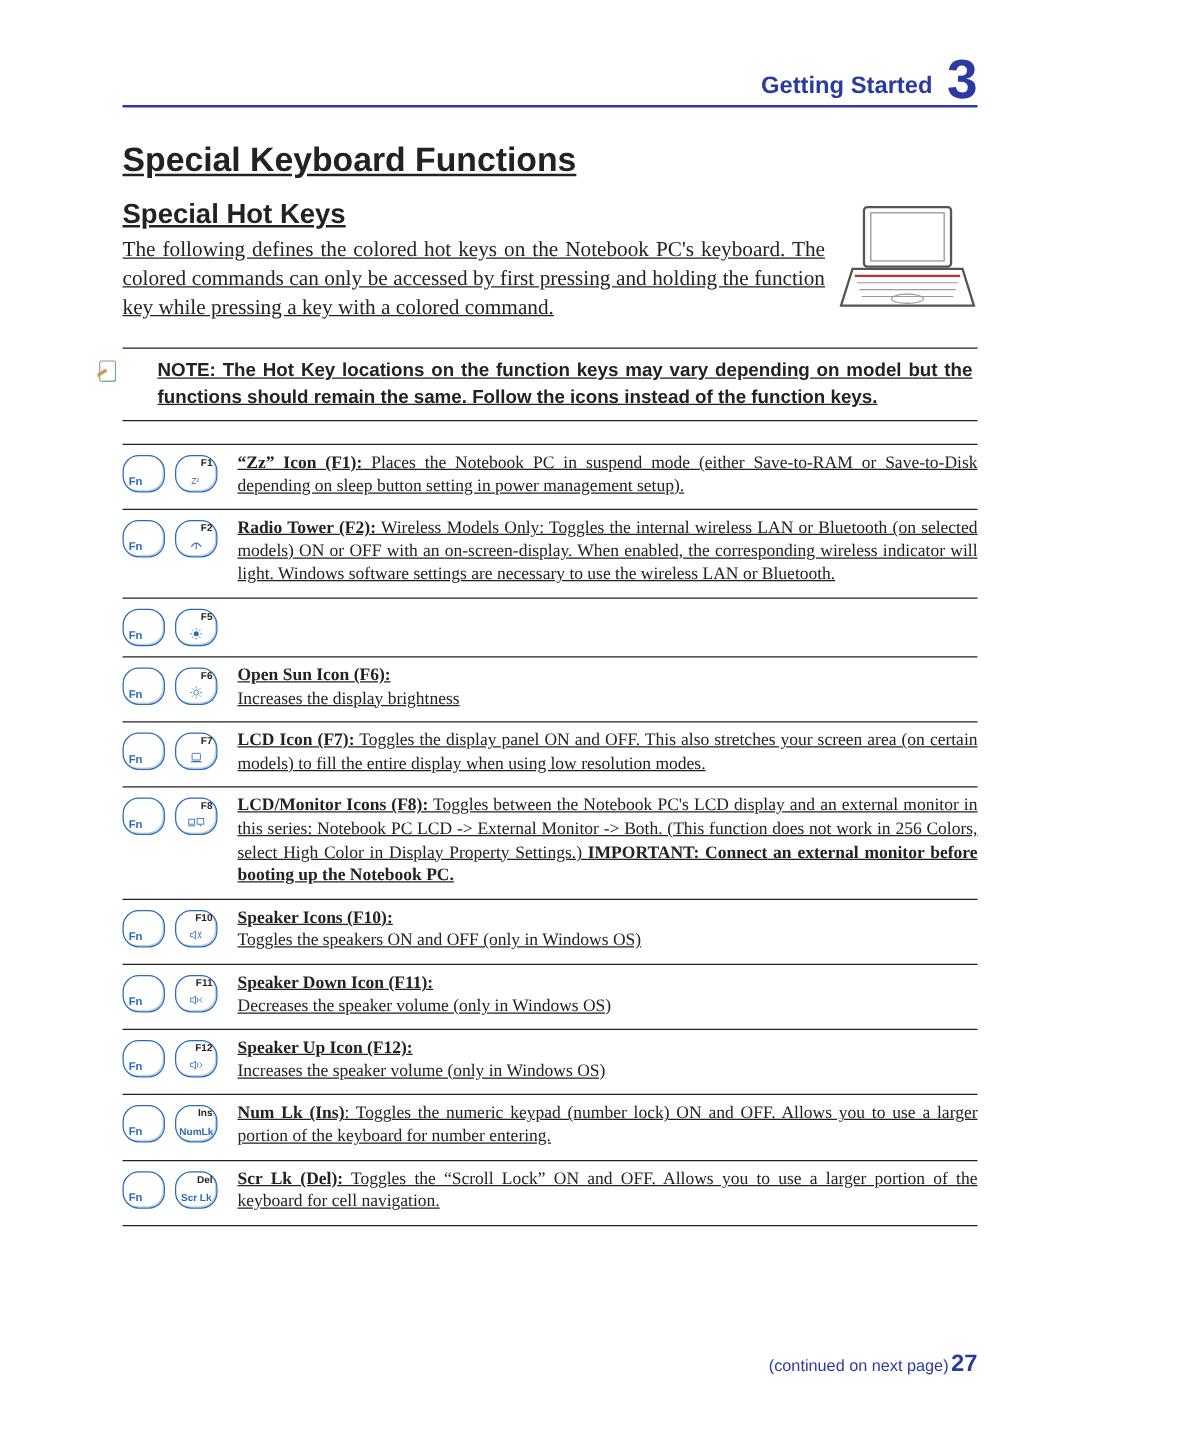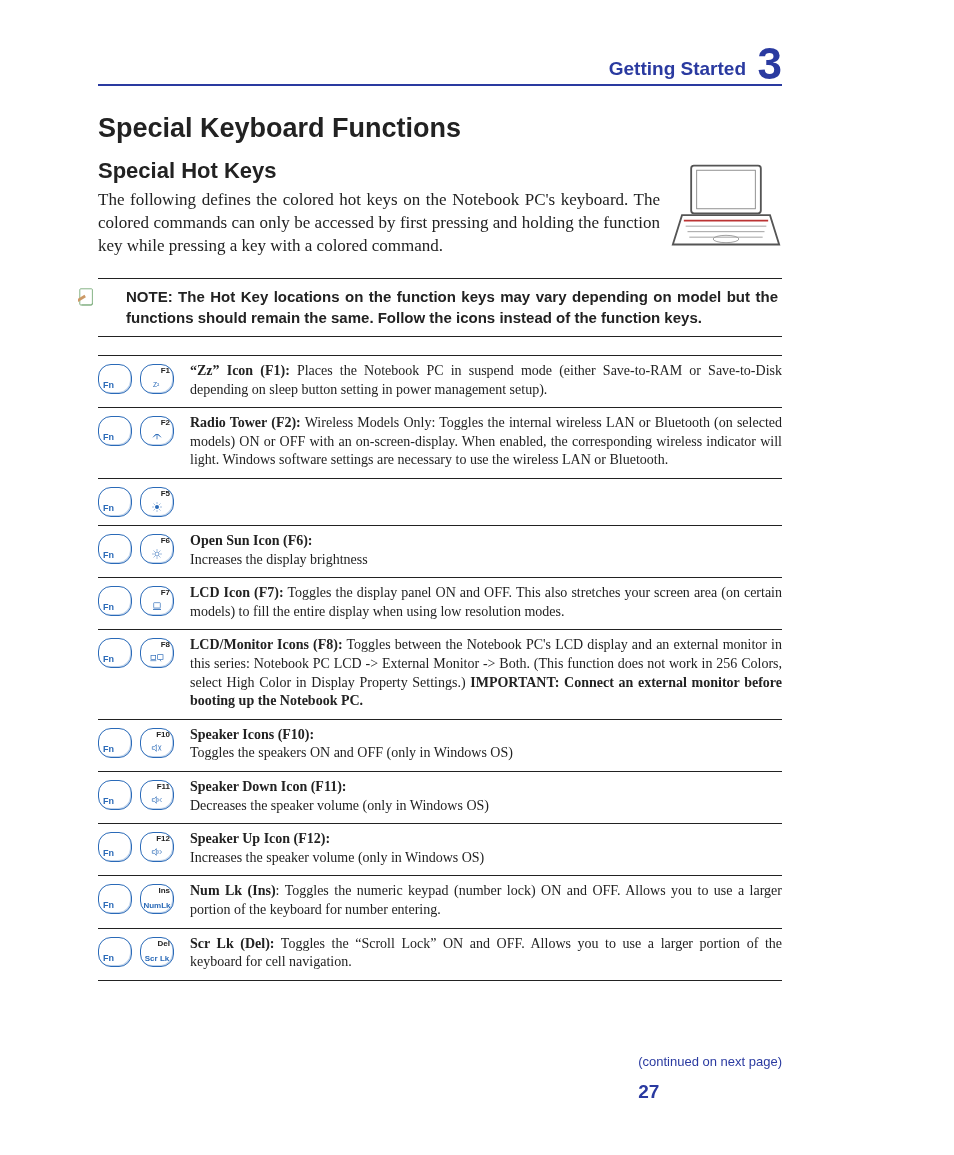--- a/index.html
+++ b/index.html
@@ -1,16 +1,16 @@
 <!DOCTYPE html>
 <html><head>
 <meta charset="utf-8">
 <style>
   html,body{margin:0;padding:0;background:#fff;}
-  .page{width:880px;height:1155px;position:relative;font-family:"Times New Roman",Times,serif;color:#222;box-sizing:border-box;padding:40px 98px 82px 98px;}
+  .page{width:880px;height:1155px;position:relative;font-family:"Times New Roman",Times,serif;color:#222;box-sizing:border-box;padding:40px 98px 82px 98px;text-decoration:underline;}
   .hdr{border-bottom:2px solid #2a3aa0;position:relative;height:44px;margin-bottom:6px;}
   .hdr .chapter-num{position:absolute;right:0;bottom:-2px;font:700 44px/1 Arial,Helvetica,sans-serif;color:#2a3aa0;}
   .hdr .section-name{position:absolute;right:36px;bottom:6px;font:700 19px/1 Arial,Helvetica,sans-serif;color:#2a3aa0;}
   h1.page-title{font:700 27px/1.2 Arial,Helvetica,sans-serif;color:#222;margin:26px 0 14px 0;}
   h2.sub-title{font:700 22px/1.2 Arial,Helvetica,sans-serif;color:#222;margin:12px 0 4px 0;}
   .intro{font-size:17px;text-align:justify;line-height:1.35;}
   .intro .illus{float:right;width:112px;height:88px;margin:4px 0 8px 10px;}
   .illus svg{width:100%;height:100%;}
   .note-box{border-top:1.5px solid #222;border-bottom:1.5px solid #222;margin:20px 0 18px 0;padding:8px 4px 8px 28px;position:relative;font:700 15px/1.35 Arial,Helvetica,sans-serif;text-align:justify;}
   .note-box .note-ico{position:absolute;left:-20px;top:8px;width:18px;height:22px;}
@@ -18,21 +18,21 @@
   .row{display:flex;align-items:flex-start;border-bottom:1.5px solid #222;padding:6px 0 8px 0;}
   .keys{flex:0 0 92px;display:flex;gap:8px;padding-top:2px;}
   .desc{flex:1;font-size:14px;text-align:justify;line-height:1.33;}
   .desc b{font-weight:700;}
   .kcap{width:34px;height:30px;border:1.5px solid #2a6ab8;border-radius:13px;position:relative;background:#fff;box-shadow:inset -1px -1px 0 rgba(42,106,184,.3);box-sizing:border-box;}
   .kcap.fn::after{content:"Fn";position:absolute;left:4px;bottom:3px;font:700 9px/1 Arial,Helvetica,sans-serif;color:#2a6ab8;}
   .kcap .top{position:absolute;top:2px;right:3px;font:700 8px/1 Arial,Helvetica,sans-serif;color:#222;}
   .kcap .bot{position:absolute;bottom:3px;left:0;right:0;text-align:center;font:700 8px/1 Arial,Helvetica,sans-serif;color:#2a6ab8;}
   .kcap .ico{position:absolute;left:0;right:0;bottom:3px;display:flex;justify-content:center;}
   .kcap .ico svg{width:16px;height:12px;}
-  .footer{position:absolute;bottom:54px;right:98px;display:flex;align-items:baseline;gap:14px;flex-direction:column;}
+  .footer{position:absolute;bottom:54px;right:98px;display:flex;align-items:baseline;gap:2px;}
   .footer .cont{font:400 13px/1 Arial,Helvetica,sans-serif;color:#2a3aa0;}
   .footer .pnum{font:700 19px/1 Arial,Helvetica,sans-serif;color:#2a3aa0;}
 </style>
 </head>
 <body>
 
 <div class="page">
 
   <div class="hdr">
     <span class="section-name">Getting Started</span>

